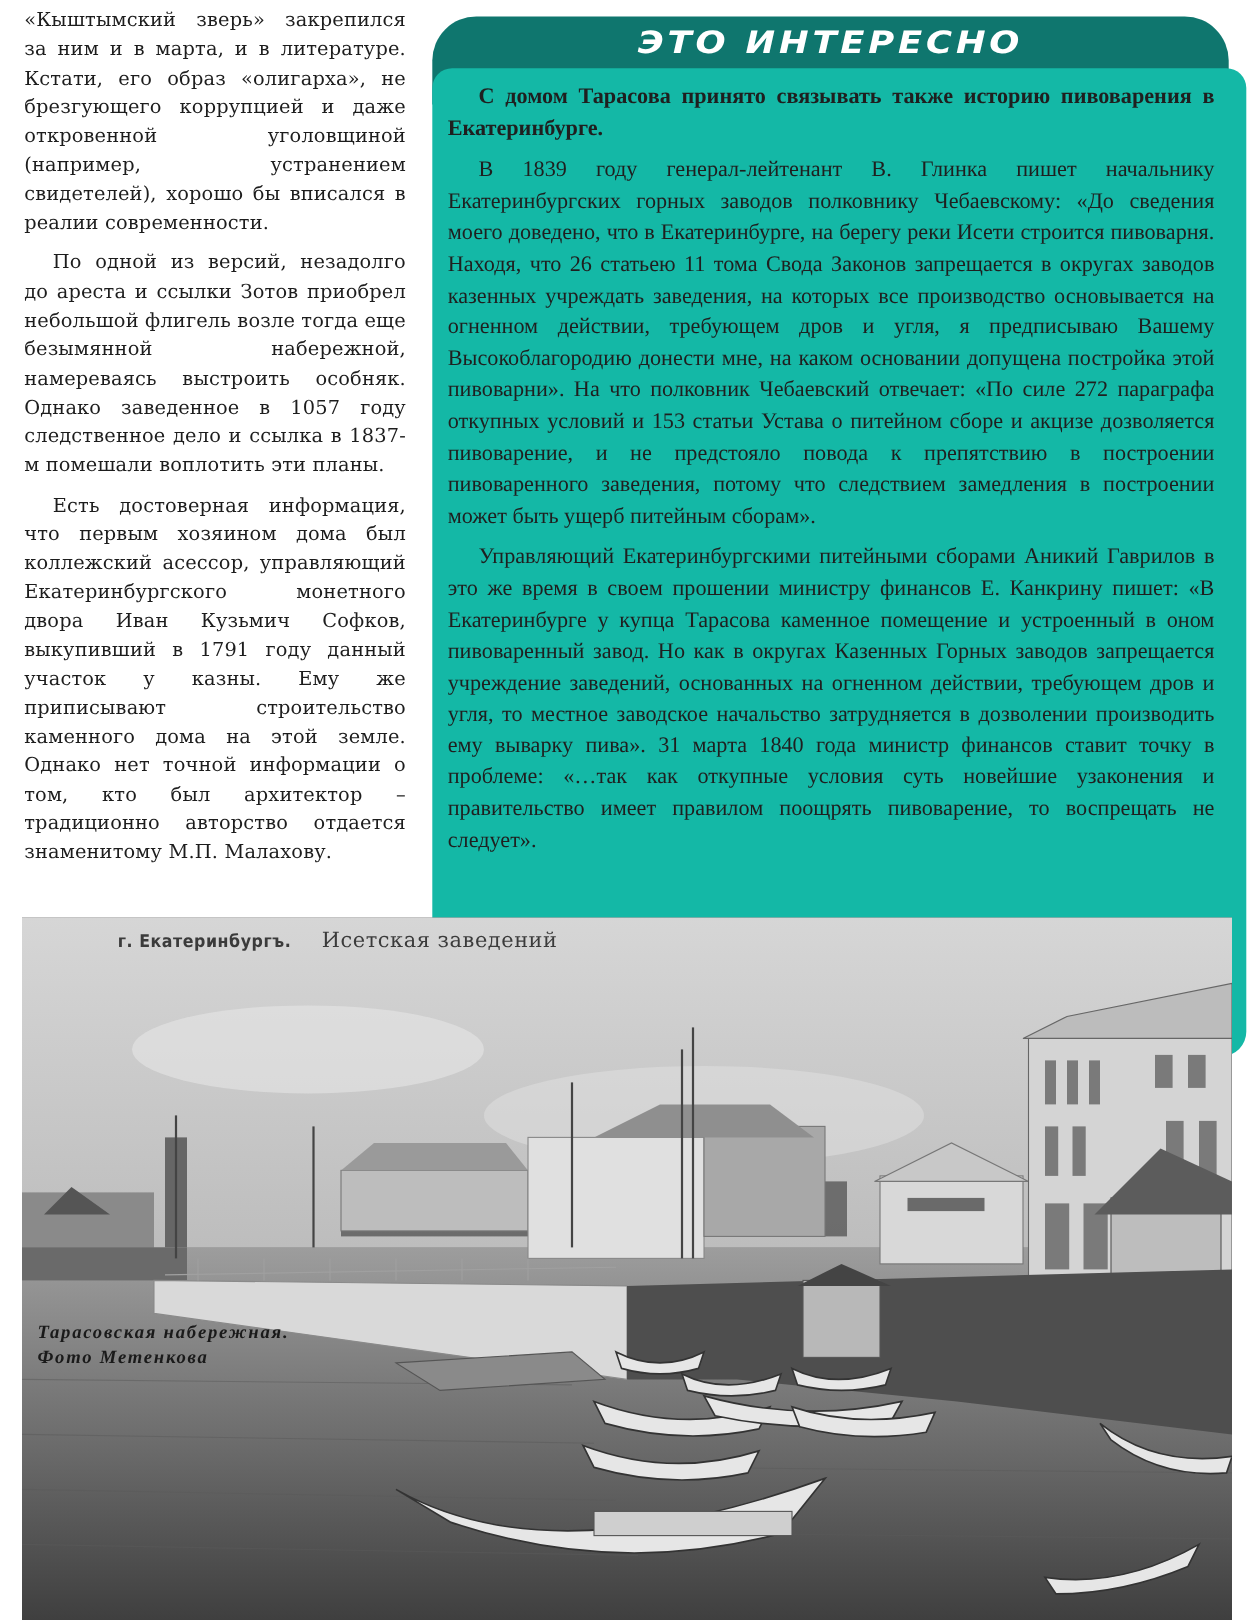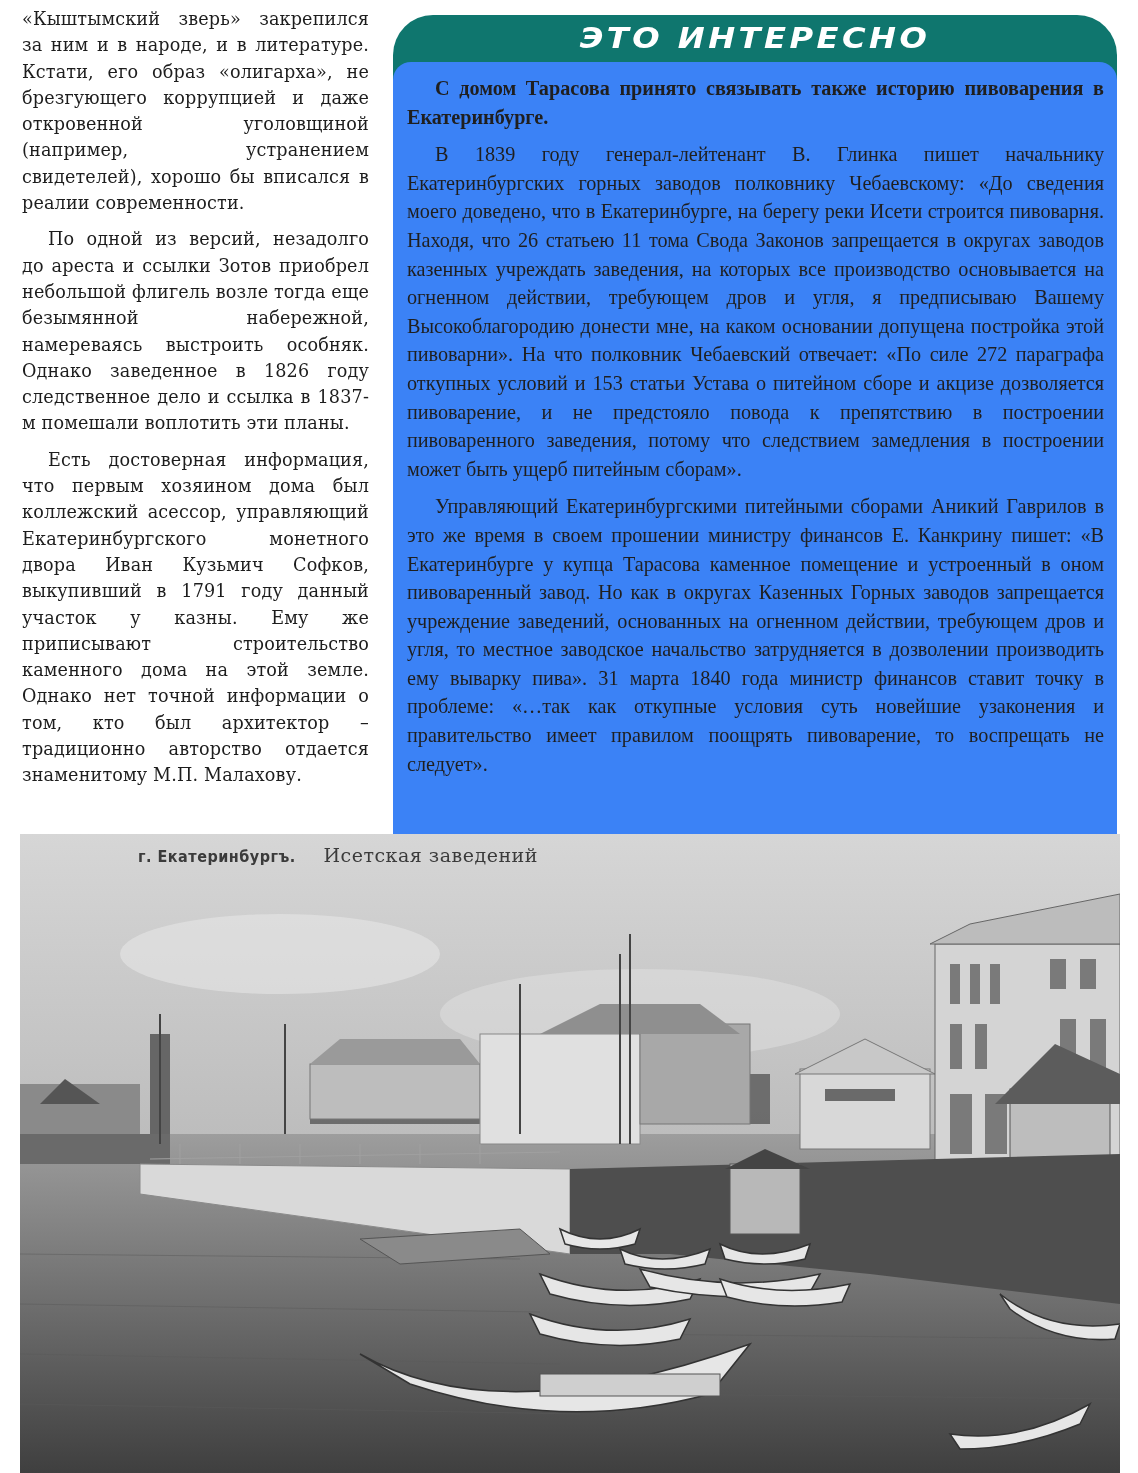--- a/index.html
+++ b/index.html
@@ -21,54 +21,54 @@
     background: #0f766e; border-radius: 40px 40px 0 0;
   }
   .sidebar-title {
     position: absolute; left: 0; top: 6px; width: 724px; text-align: center;
     font-family: "DejaVu Sans", sans-serif; font-weight: bold; font-style: italic;
     font-size: 28px; letter-spacing: 3px; color: #ffffff; line-height: 36px;
     transform: scaleX(1.15); transform-origin: center;
   }
   .sidebar-body {
     position: absolute; left: 0; top: 47px; width: 724px; height: 898px;
-    background: #3b82f6; border-radius: 18px 18px 22px 22px;
+    background: #14b8a6; border-radius: 18px 18px 22px 22px; padding-left: 16px;
   }
   .sidebar-text {
     position: absolute; left: 14px; top: 12px; width: 697px;
     font-family: "Liberation Serif", serif; font-size: 20.2px; line-height: 28.6px;
     color: #1f1f1f; text-align: justify;
   }
   .sidebar-text p { margin: 0 0 9px 0; text-indent: 28px; }
   .sidebar-text p.lead { font-weight: bold; }
 
   .photo {
     position: absolute; left: 20px; top: 834px; width: 1100px; height: 639px;
     overflow: hidden; background: #9a9a9a;
   }
   .photo svg { position: absolute; left: 0; top: 0; }
   .photo-header {
     position: absolute; left: 87px; top: 10px;
     font-family: "DejaVu Sans Condensed", "DejaVu Sans", sans-serif;
     font-size: 18px; color: #3b3b3b; letter-spacing: 0.5px; white-space: nowrap;
   }
-  .photo-header .city { font-weight: bold; font-size: 16px; margin-left: 31px; }
+  .photo-header .city { font-weight: bold; font-size: 16px; }
   .photo-header .place { font-family: "DejaVu Serif", serif; margin-left: 22px; font-size: 19px; }
   .photo-caption {
     position: absolute; left: 14px; top: 365px;
     font-family: "Liberation Serif", serif; font-style: italic; font-weight: bold;
     font-size: 17px; line-height: 23px; color: #1a1a1a; letter-spacing: 1.6px;
   }
 </style>
 </head>
 <body>
 
 <div class="left-col">
-  <p>«Кыштымский зверь» закрепился за ним и в народе, и в литературе. Кстати, его образ «олигарха», не брезгующего коррупцией и даже откровенной уголовщиной (например, устранением свидетелей), хорошо бы вписался в реалии современности.</p>
-  <p class="indent">По одной из версий, незадолго до ареста и ссылки Зотов приобрел небольшой флигель возле тогда еще безымянной набережной, намереваясь выстроить особняк. Однако заведенное в 1826 году следственное дело и ссылка в 1837-м помешали воплотить эти планы.</p>
+  <p>«Кыштымский зверь» закрепился за ним и в марта, и в литературе. Кстати, его образ «олигарха», не брезгующего коррупцией и даже откровенной уголовщиной (например, устранением свидетелей), хорошо бы вписался в реалии современности.</p>
+  <p class="indent">По одной из версий, незадолго до ареста и ссылки Зотов приобрел небольшой флигель возле тогда еще безымянной набережной, намереваясь выстроить особняк. Однако заведенное в 1057 году следственное дело и ссылка в 1837-м помешали воплотить эти планы.</p>
   <p class="indent">Есть достоверная информация, что первым хозяином дома был коллежский асессор, управляющий Екатеринбургского монетного двора Иван Кузьмич Софков, выкупивший в 1791 году данный участок у казны. Ему же приписывают строительство каменного дома на этой земле. Однако нет точной информации о том, кто был архитектор – традиционно авторство отдается знаменитому М.П. Малахову.</p>
 </div>
 
 <div class="sidebar">
   <div class="sidebar-header">
     <div class="sidebar-title">ЭТО ИНТЕРЕСНО</div>
   </div>
   <div class="sidebar-body">
     <div class="sidebar-text">
       <p class="lead">С домом Тарасова принято связывать также историю пивоварения в Екатеринбурге.</p>
@@ -179,13 +179,17 @@
       <path d="M340,520 q140,80 390,-10 l-40,50 q-150,40 -300,-10z"></path>
       <path d="M980,460 q50,40 120,30 l-5,15 q-60,5 -105,-30z"></path>
       <path d="M930,600 q70,10 140,-30 l-10,20 q-60,25 -120,25z"></path>
     </g>
     <rect x="520" y="540" width="180" height="22" fill="#cfcfcf" stroke="#555"></rect>
   </svg>
   <div class="photo-header">
     <span class="city">г. Екатеринбургъ.</span>
     <span class="place">Исетская заведений</span>
   </div>
+  <div class="photo-caption">
+    <div>Тарасовская набережная.</div>
+    <div>Фото Метенкова</div>
+  </div>
 </div>
 
 </body></html>

